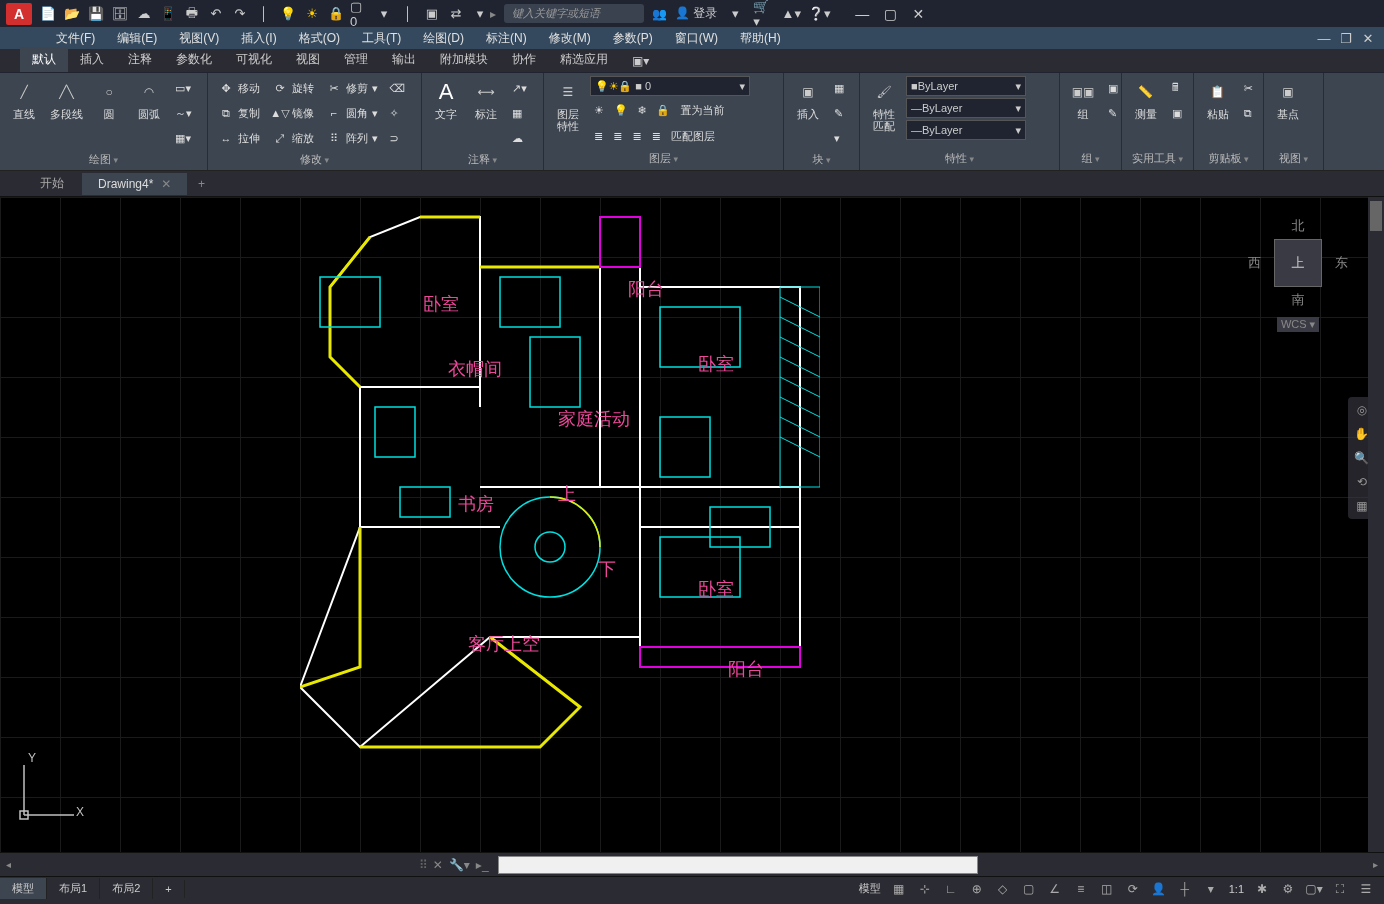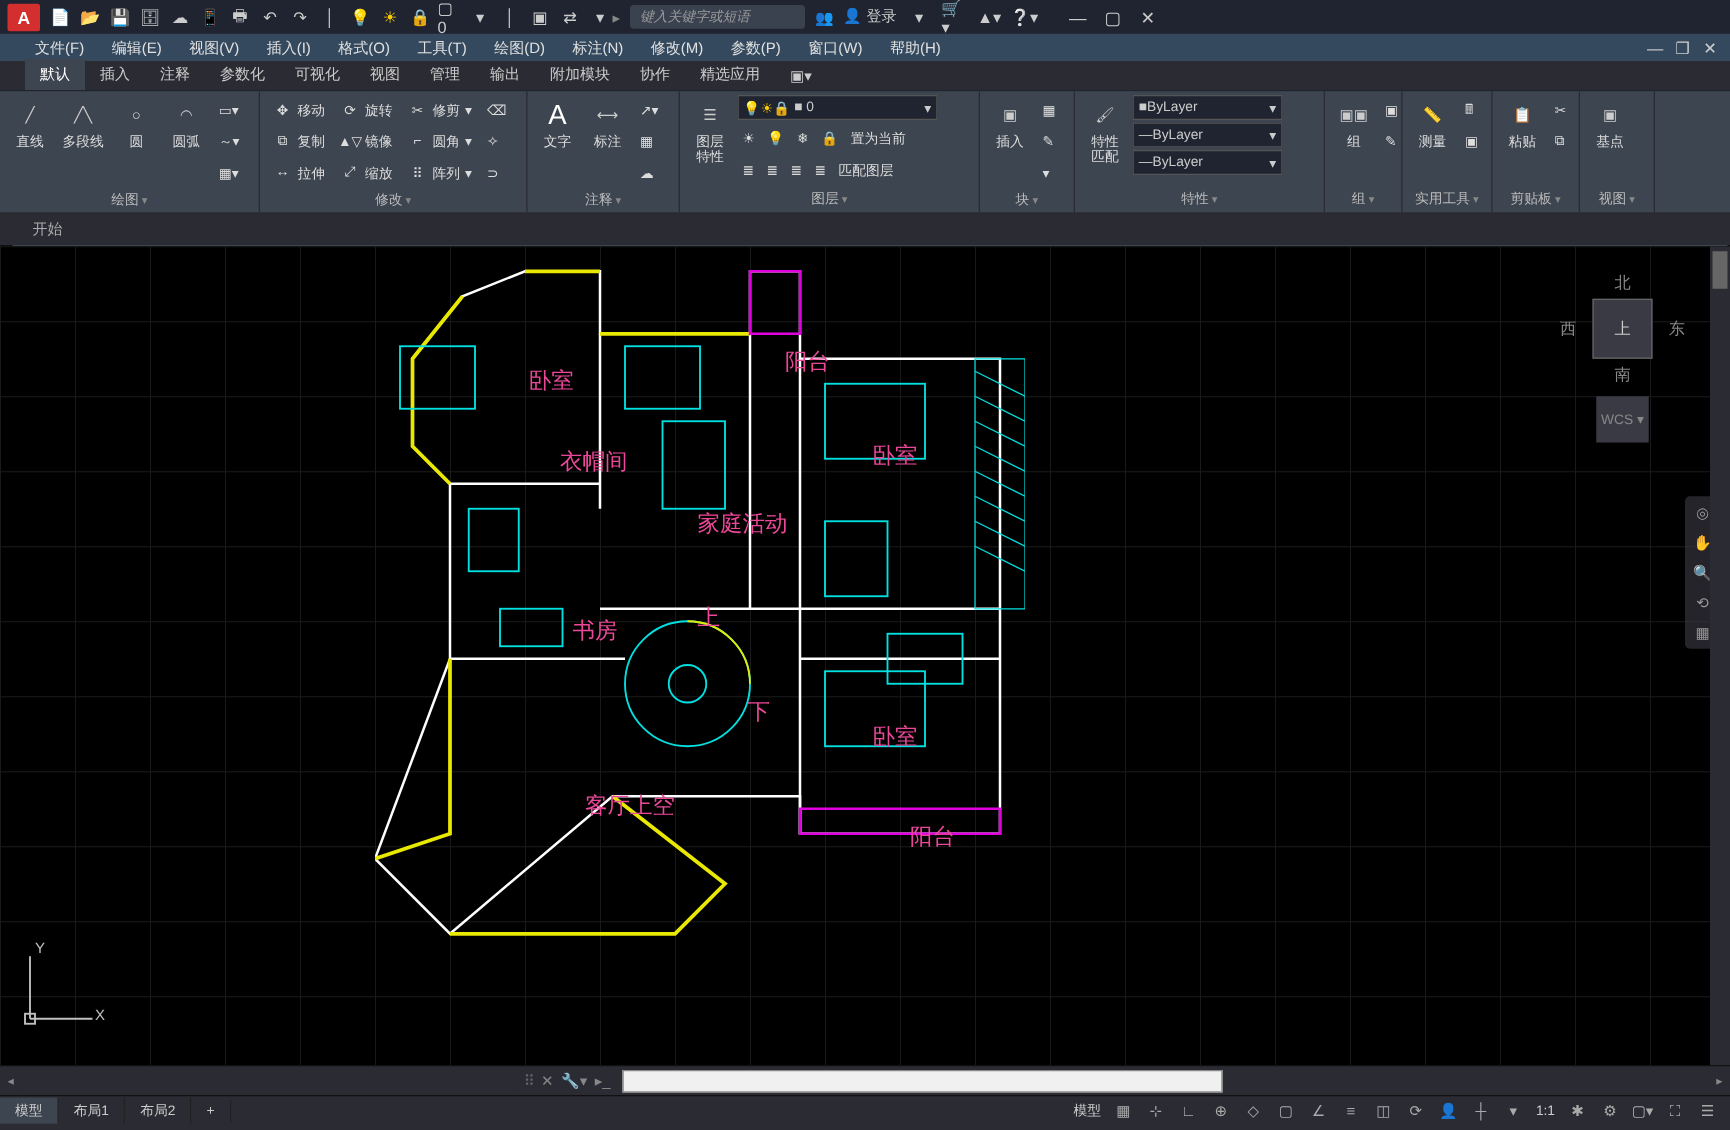--- a/index.html
+++ b/index.html
@@ -10,21 +10,21 @@
 .app-logo { width:26px; height:22px; background:#d32f2f; color:#fff; font-weight:bold; font-size:14px; display:flex; align-items:center; justify-content:center; border-radius:2px; margin-right:6px; }
 .qat { display:flex; gap:4px; align-items:center; }
 .qat-btn { width:20px; height:20px; display:flex; align-items:center; justify-content:center; cursor:pointer; color:#ccc; font-size:13px; }
 .titlebar-center { flex:1; text-align:center; color:#aaa; font-size:12px; }
 .titlebar-right { display:flex; align-items:center; gap:8px; }
 .search-pill { background:#3a4250; padding:2px 8px; border-radius:3px; color:#999; font-size:11px; font-style:italic; width:140px; }
 .wctrl { display:flex; gap:2px; margin-left:12px; }
 .wctrl span { width:26px; height:20px; display:flex; align-items:center; justify-content:center; cursor:pointer; font-size:14px; }
 
 
-.menubar { height:22px; background:#34495e; display:flex; align-items:center; padding-left:18px; gap:2px; }
+.menubar { height:22px; background:#34495e; display:flex; align-items:center; padding-left:46px; gap:2px; }
 .menu-item { padding:2px 10px; color:#e0e0e0; font-size:12px; cursor:pointer; }
 
 
 .ribbon-tabs { height:24px; background:#2b2b33; display:flex; align-items:flex-end; padding-left:20px; border-bottom:1px solid #1f2430; }
 .rtab { padding:4px 12px; color:#ccc; font-size:12px; cursor:pointer; }
 .rtab.active { background:#3d4550; color:#fff; }
 
 
 .ribbon { height:98px; background:#3d4550; display:flex; border-bottom:1px solid #222; }
 .panel { border-right:1px solid #2b2b33; padding:3px 6px 2px 6px; display:flex; flex-direction:column; }
@@ -34,21 +34,21 @@
 .big-btn { display:flex; flex-direction:column; align-items:center; gap:2px; padding:2px 4px; cursor:pointer; min-width:34px; }
 .big-btn .ico { width:28px; height:28px; display:flex; align-items:center; justify-content:center; }
 .big-btn .lbl { font-size:11px; color:#ddd; text-align:center; line-height:1.1; }
 .small-row { display:flex; flex-direction:column; gap:1px; }
 .small-btn { display:flex; align-items:center; gap:4px; padding:2px 4px; cursor:pointer; font-size:11px; color:#ddd; height:24px; }
 .small-btn .si { width:16px; height:16px; display:flex; align-items:center; justify-content:center; }
 .layer-combo { background:#1f2430; border:1px solid #555; height:20px; width:160px; display:flex; align-items:center; padding:0 4px; font-size:11px; color:#ccc; }
 .prop-combo { background:#1f2430; border:1px solid #555; height:20px; width:120px; display:flex; align-items:center; padding:0 4px; font-size:11px; color:#ccc; margin-bottom:2px; }
 
 
-.doc-tabs { height:26px; background:#2b2b33; display:flex; padding-left:10px; border-bottom:1px solid #111;flex-direction:column; }
+.doc-tabs { height:26px; background:#2b2b33; display:flex; align-items:center; padding-left:24px; border-bottom:1px solid #111; }
 .dtab { padding:4px 16px; background:#3d4550; color:#ddd; font-size:12px; margin-right:2px; cursor:pointer; display:flex; align-items:center; gap:8px; }
 .dtab.start { background:#2b2b33; color:#aaa; }
 .dtab-close { color:#888; cursor:pointer; }
 .dtab-plus { width:24px; text-align:center; color:#888; cursor:pointer; }
 
 
 .drawing { position:relative; background:#000; height:655px; overflow:hidden; }
 .grid-bg { position:absolute; inset:0; background-image:linear-gradient(#1a1a1a 1px,transparent 1px),linear-gradient(90deg,#1a1a1a 1px,transparent 1px); background-size:60px 60px; }
 .plan { position:absolute; left:300px; top:10px; }
 .plan svg { display:block; }
@@ -445,21 +445,21 @@
   <div class="room-label" style="left:700px; top:460px">阳台</div>
 
   <div class="viewcube">
     <div>北</div>
     <div style="display:flex;align-items:center;justify-content:center;gap:6px;">
       <span>西</span>
       <div class="vc-face">上</div>
       <span>东</span>
     </div>
     <div>南</div>
-    <div style="margin-top:8px;font-size:11px;background:#3a3a44;padding:12px 4px;display:inline-block"><span>WCS</span> ▾</div>
+    <div style="margin-top:8px;font-size:11px;background:#3a3a44;padding:1px 4px;display:inline-block"><span>WCS</span> ▾</div>
   </div>
 
   <div class="navbar">
     <span>◎</span>
     <span>✋</span>
     <span>🔍</span>
     <span>⟲</span>
     <span>▦</span>
   </div>
 

